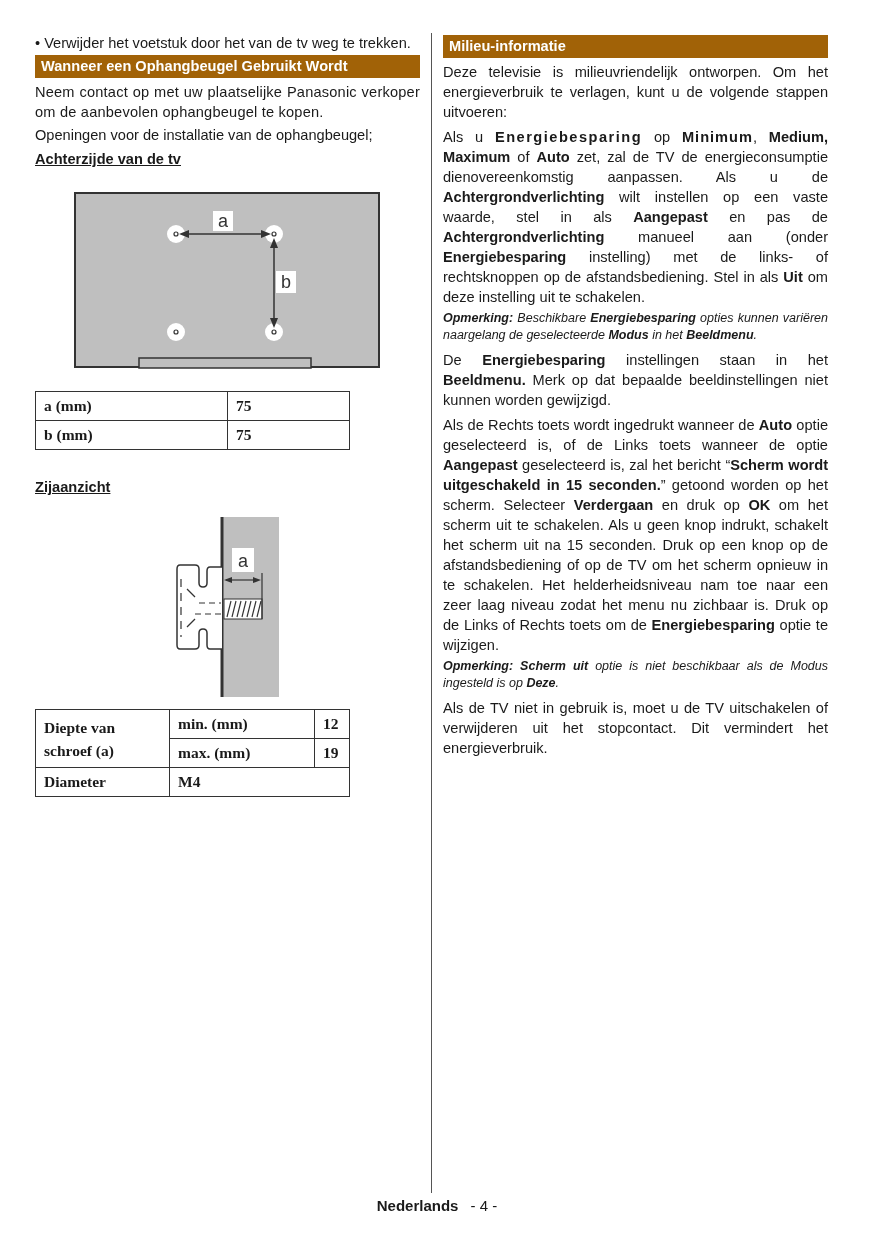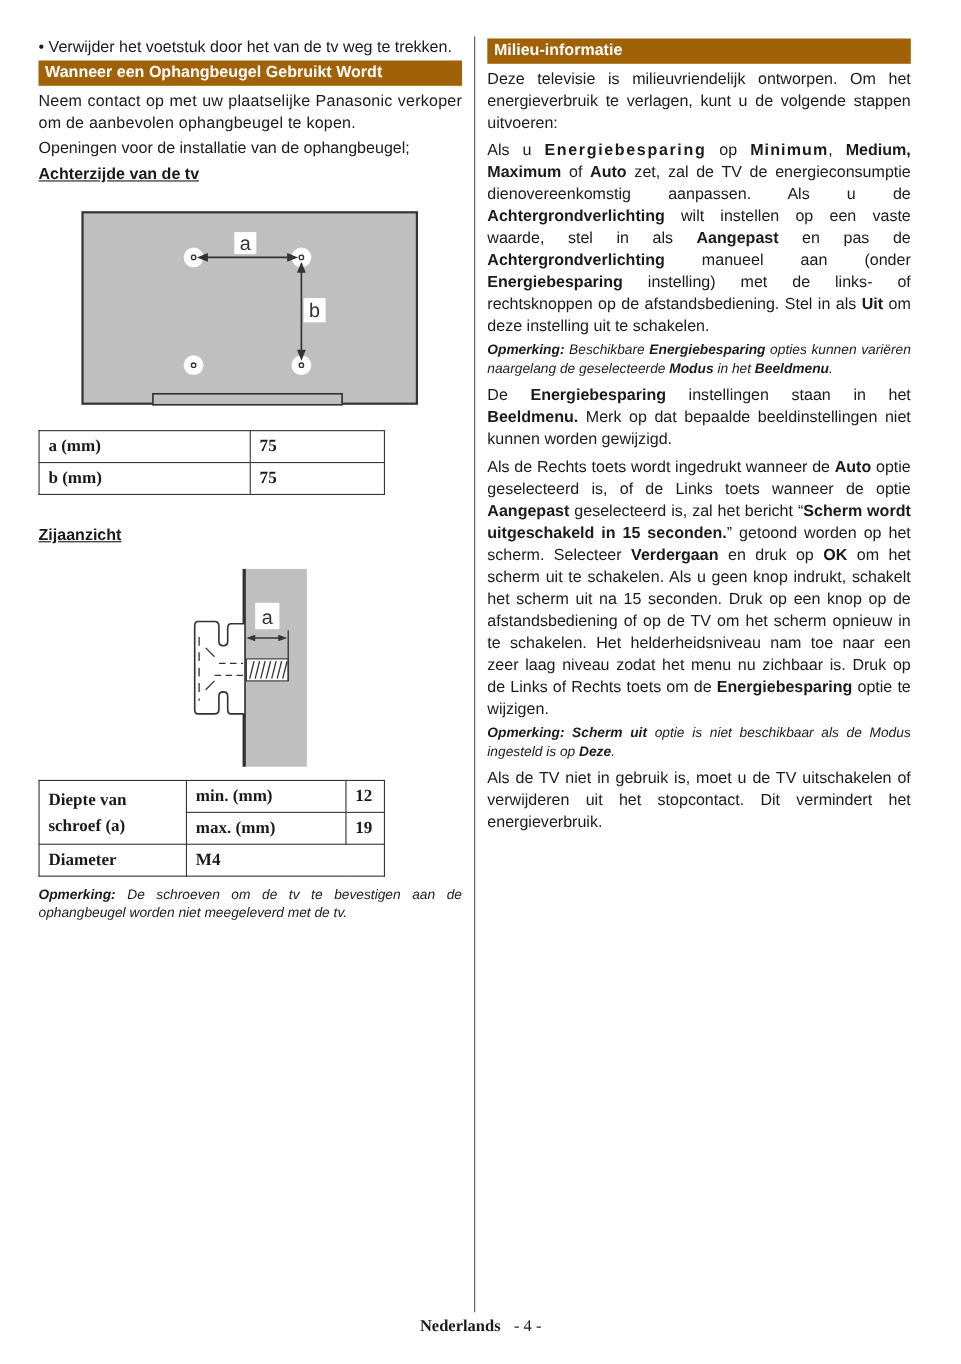--- a/index.html
+++ b/index.html
@@ -14,21 +14,21 @@
   .heading-bar { background:#a16207; color:#fff; font-weight:bold; font-size:14.6px;
                  line-height:23px; padding:0 6px; margin:2px 0 4px 0; }
   .subhead { font-weight:bold; text-decoration:underline; font-size:14.6px; line-height:20px; margin:4px 0 0 0; }
   .note { font-size:12.5px; line-height:17px; font-style:italic; text-align:justify; margin:3px 0 6px 0; }
   .gap { height:5px; }
   table.spec { border-collapse:collapse; width:315px; font-family:"Liberation Serif", serif;
                font-weight:bold; font-size:15.5px; }
   table.spec td { border:1.5px solid #333; padding:3px 8px; height:22px; vertical-align:middle; }
   .footer { position:absolute; top:1197px; left:0; width:874px; text-align:center;
             font-weight:bold; font-size:15px; }
-  .footer span { margin:0 4px;font-family:Liberation Serif, serif; }
+  .footer span { margin:0 4px; }
   .footer .pg { font-weight:normal; }
   svg { display:block; }
 </style>
 </head>
 <body>
 
 <div class="divider"></div>
 
 <div class="col col-left">
   <p class="bullet">• <span>Verwijder het voetstuk door het van de tv weg te trekken.</span></p>
@@ -119,21 +119,20 @@
       <td>max. (mm)</td>
       <td>19</td>
     </tr>
     <tr>
       <td>Diameter</td>
       <td colspan="2">M4</td>
     </tr>
   </tbody>
     </table>
 
-  <p class="note" style="margin-top:8px"><b>Opmerking:</b><span> De schroeven om de tv te bevestigen aan de ophangbeugel worden niet meegeleverd met de tv.</span></p>
 </div>
 
 <div class="col col-right">
   <div class="heading-bar" style="margin-top:2px">Milieu-informatie</div>
   <p>Deze televisie is milieuvriendelijk ontworpen. Om het energieverbruik te verlagen, kunt u de volgende stappen uitvoeren:</p>
   <div class="gap"></div>
   <p>
     <span>Als u </span><b style="letter-spacing:1.5px">Energiebesparing</b><span> op </span><b style="letter-spacing:1px">Minimum</b><span>, </span><b>Medium, Maximum</b><span> of </span><b>Auto</b><span> zet, zal de TV de energieconsumptie dienovereenkomstig aanpassen. Als u de </span><b>Achtergrondverlichting</b><span> wilt instellen op een vaste waarde, stel in als </span><b>Aangepast</b><span> en pas de </span><b>Achtergrondverlichting</b><span> manueel aan (onder </span><b>Energiebesparing</b><span> instelling) met de links- of rechtsknoppen op de afstandsbediening. Stel in als </span><b>Uit</b><span> om deze instelling uit te schakelen.</span>
   </p>
   <p class="note">

